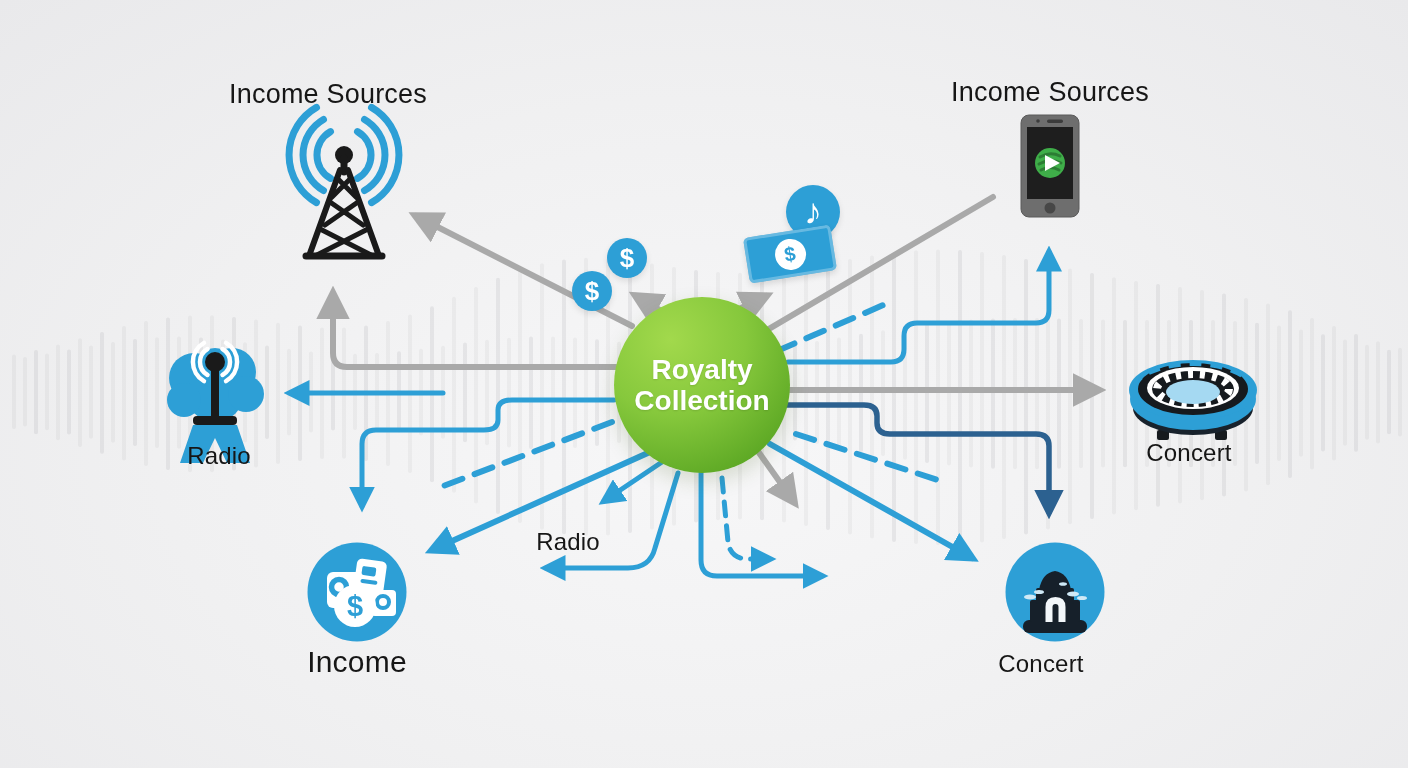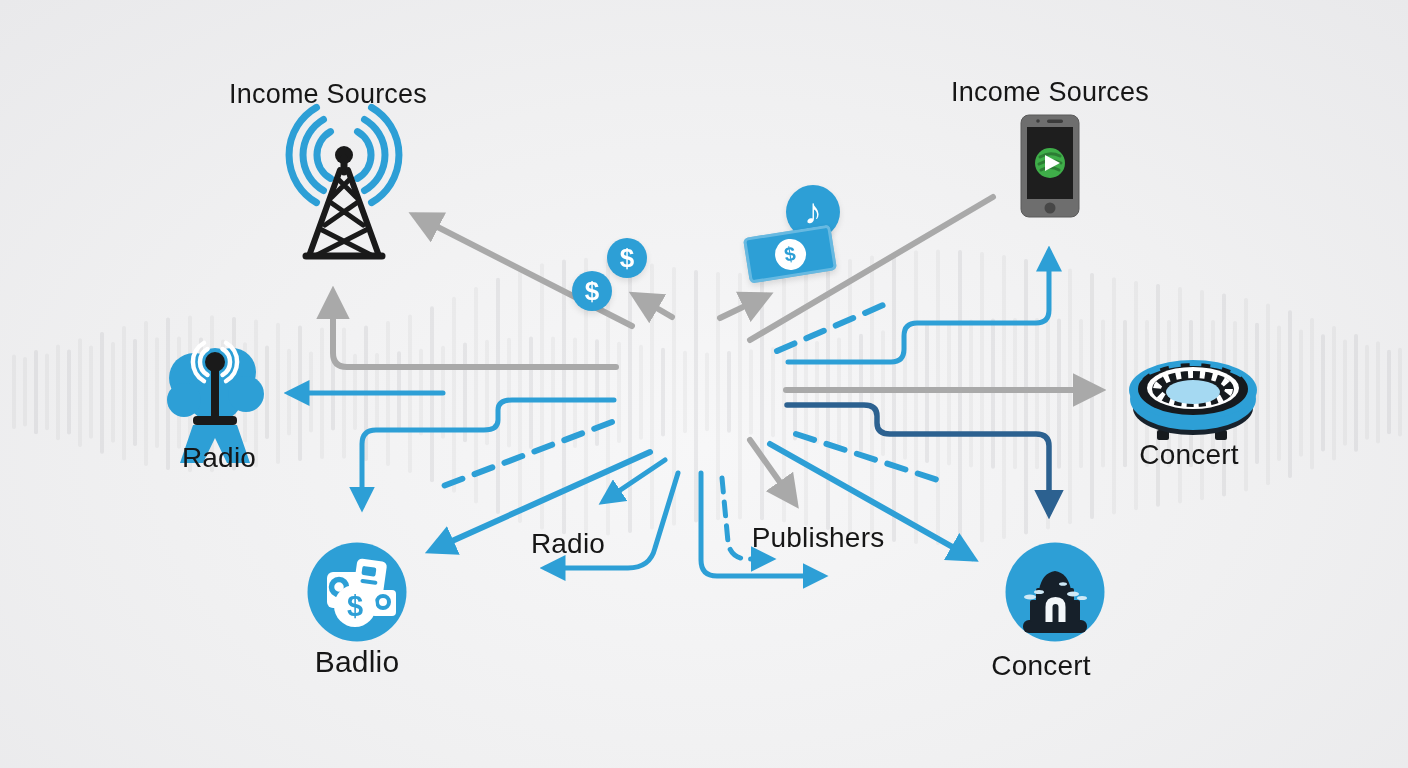--- a/index.html
+++ b/index.html
@@ -9,21 +9,21 @@
     font-family:"Liberation Sans", sans-serif;
   }
   svg{display:block;}
   .layer{position:absolute;left:0;top:0;}
   .lbl{
     position:absolute;transform:translateX(-50%);
     color:var(--c-text,#161616);font-weight:400;white-space:nowrap;
     letter-spacing:0.2px;
   }
   .hdr{font-size:27px;}
-  .node-lbl{font-size:28px;}
+  .node-lbl{font-size:24px;}
   .center-circle{
     position:absolute;left:614px;top:297px;width:176px;height:176px;border-radius:50%;
     background:radial-gradient(circle at 32% 24%, #a2d94c 0%, #86c83c 42%, #5ea925 80%, #509b1d 100%);
     display:flex;flex-direction:column;align-items:center;justify-content:center;
     box-shadow:0 8px 20px rgba(60,90,20,0.18);
   }
   .center-circle span{
     color:#fff;font-size:28px;font-weight:700;line-height:1.12;
     text-shadow:0 1px 2px rgba(0,0,0,0.12);
   }
@@ -341,23 +341,26 @@
   </div>
   <div class="coin coin-m" style="left:786px;top:185px">
     <span>♪</span>
   </div>
   <div class="banknote">
     <div class="bn-circle">
       <span>$</span>
     </div>
   </div>
 
+  <div class="center-circle">
+    <span>Royalty</span>
+    <span>Collection</span>
+  </div>
 
   <div class="lbl hdr" style="left:328px;top:79px">Income Sources</div>
   <div class="lbl hdr" style="left:1050px;top:77px">Income Sources</div>
   <div class="lbl node-lbl" style="left:219px;top:442px">Radio</div>
   <div class="lbl node-lbl" style="left:1189px;top:439px">Concert</div>
-  <div class="lbl node-lbl" style="left:357px;top:645px;font-size:30px">Badlio</div>
+  <div class="lbl node-lbl" style="left:357px;top:645px;font-size:30px">Income</div>
   <div class="lbl node-lbl" style="left:1041px;top:650px">Concert</div>
   <div class="lbl node-lbl" style="left:568px;top:528px">Radio</div>
-  <div class="lbl node-lbl" style="left:818px;top:522px">Publishers</div>
 
 </div>
 
 </body></html>

